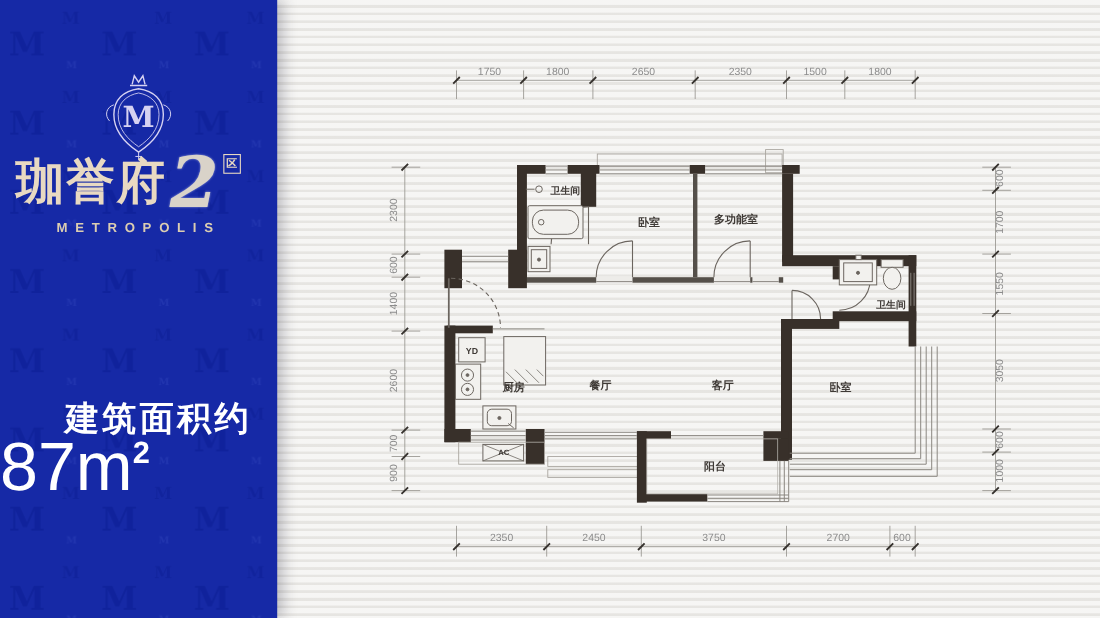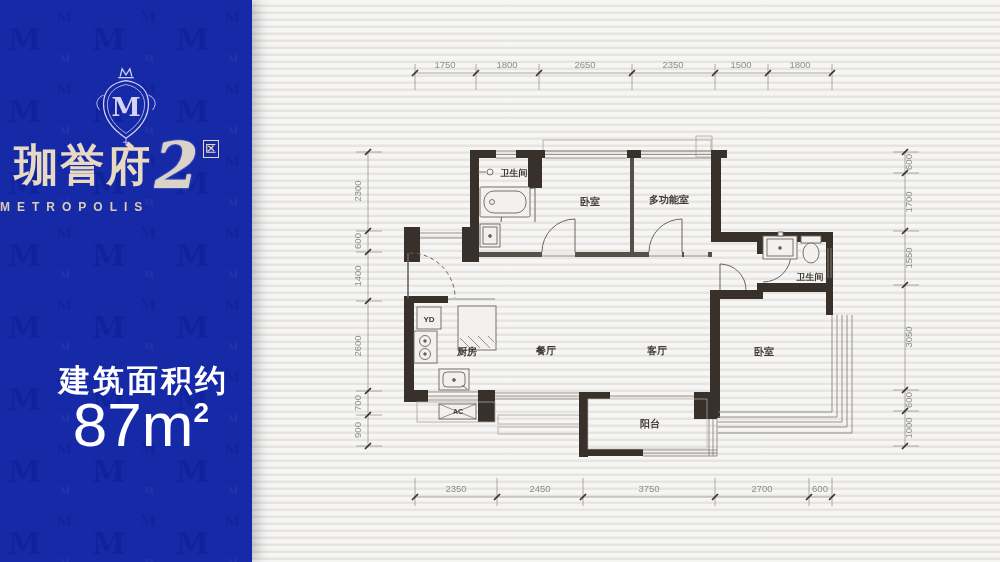--- a/index.html
+++ b/index.html
@@ -40,29 +40,29 @@
     font-size:64px;font-style:italic;color:#d9d3c9;
     vertical-align:-8px;line-height:0;margin-left:2px;
     text-shadow:0 0 2px rgba(255,255,255,.6);
   }
   .brand-line .badge{
     display:inline-block;font-size:10px;font-weight:700;color:#e8d9c2;
     border:1px solid #e8d9c2;padding:1px 2px;vertical-align:28px;margin-left:2px;
     letter-spacing:0;
   }
   .metropolis{
-    position:absolute;left:0;top:200px;width:252px;
+    position:absolute;left:0;top:200px;width:252px;text-align:center;
     color:#dbcdb1;font-size:12px;letter-spacing:7px;font-weight:700;
   }
   .area-label{
     position:absolute;left:0;top:360px;width:288px;text-align:center;
     color:#ffffff;font-size:31px;font-weight:700;letter-spacing:3px;
   }
   .area-value{
-    position:absolute;left:0;top:394px;width:209px;text-align:right;
+    position:absolute;left:0;top:394px;width:209px;text-align:left;
     color:#ffffff;font-size:62px;font-weight:400;line-height:1.0;
   }
   .area-value sup{font-size:28px;vertical-align:24px;font-weight:700;}
 </style>
 </head>
 <body>
 
 <div class="stage">
 
   <div class="paper"></div>

